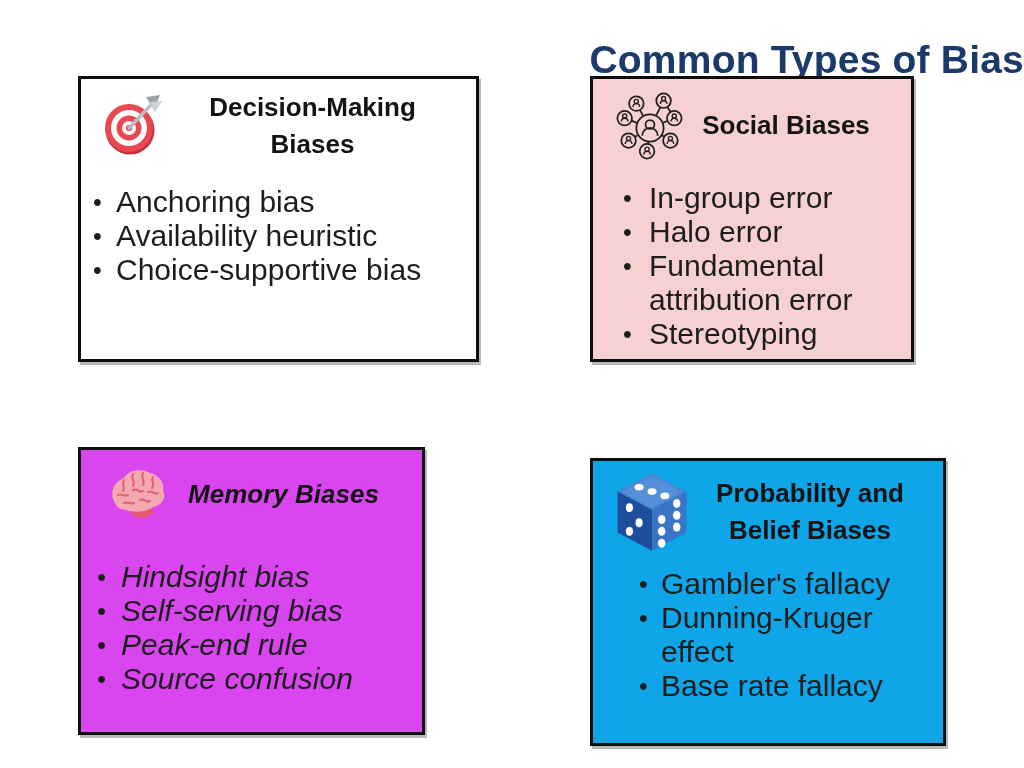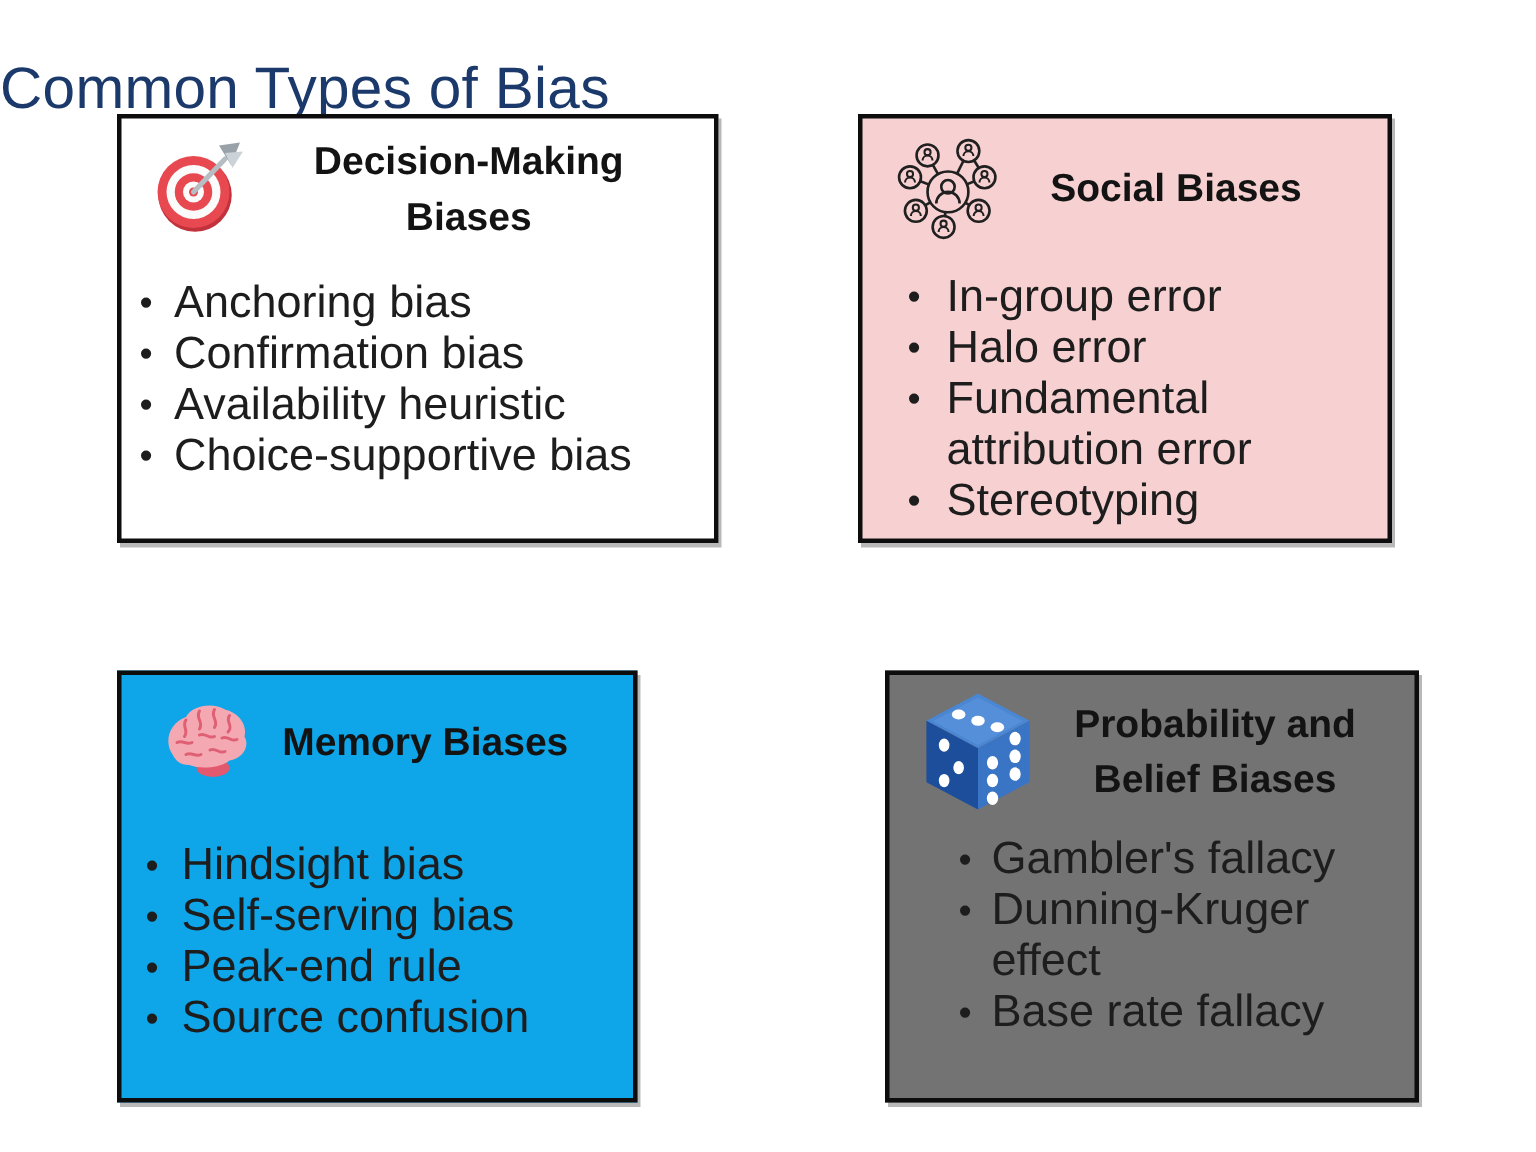--- a/index.html
+++ b/index.html
@@ -4,30 +4,30 @@
 <style>
   html,body{margin:0;padding:0}
   body{
     width:1024px;height:768px;position:relative;overflow:hidden;
     background:#ffffff;
     font-family:"Liberation Sans","DejaVu Sans",sans-serif;
     -webkit-font-smoothing:antialiased;
   }
   .page-title{
     position:absolute;left:0;top:12px;width:100%;
-    text-align:left;font-size:39px;font-weight:400;
+    text-align:right;font-size:39px;font-weight:700;
     letter-spacing:.2px;
   }
   .box{
     position:absolute;box-sizing:border-box;
     border:3px solid #0d0d0d;
     box-shadow:2px 3px 0 rgba(0,0,0,.28);
   }
   .box.tl{left:78px;top:76px;width:401px;height:286px}
-  .box.tr{left:572px;top:76px;width:356px;height:286px}
+  .box.tr{left:590px;top:76px;width:324px;height:286px}
   .box.bl{left:78px;top:447px;width:347px;height:288px}
   .box.br{left:590px;top:447px;width:356px;height:288px}
 
   .hdr{display:flex;align-items:center}
   .hdr h2{
     flex:1;margin:0;text-align:center;
     font-size:26px;line-height:37px;font-weight:700;color:#131313;
     white-space:pre-line;
   }
   .icon{flex:0 0 auto;display:block;line-height:0}
@@ -66,21 +66,20 @@
         <line x1="28" y1="35" x2="49" y2="13" stroke="#b6bec4" stroke-width="3.4" stroke-linecap="round"></line>
         <polygon points="45,4 59,2 53,17" fill="#99a2a9"></polygon>
         <polygon points="49,9 61,8 54,19" fill="#ccd3d8"></polygon>
       </svg>
     </span>
     <h2>Decision-Making
 Biases</h2>
   </div>
   <ul>
     <li>Anchoring bias</li>
-    <li>Confirmation bias</li>
     <li>Availability heuristic</li>
     <li>Choice-supportive bias</li>
   </ul>
 </section>
 
 <section class="box tr" style="background-color: rgb(247, 209, 209);">
   <div class="hdr">
     <span class="icon">
       <svg viewBox="0 0 74 74" width="72" height="72" aria-hidden="true">
         <g stroke="#202020" stroke-width="1.8">
@@ -129,21 +128,21 @@
   </div>
   <ul>
     <li>In-group error</li>
     <li>Halo error</li>
     <li>Fundamental
 attribution error</li>
     <li>Stereotyping</li>
   </ul>
 </section>
 
-<section class="box bl" style="background-color: #0ea5e9;">
+<section class="box bl" style="background-color: #d946ef; font-style: italic;">
   <div class="hdr">
     <span class="icon">
       <svg viewBox="0 0 62 56" width="62" height="56" aria-hidden="true">
         <ellipse cx="35" cy="46" rx="11" ry="6" fill="#e2586f"></ellipse>
         <path d="M8 37 C2 28 6 16 17 12 C21 4 35 2 43 7 C52 9 58 17 56 25 C60 32 54 40 46 41 C40 46 27 47 19 44 C13 44 10 41 8 37 Z" fill="#f4a9b2"></path>
         <g stroke="#df6075" stroke-width="2" fill="none" stroke-linecap="round">
           <path d="M17 14 C14 18 19 21 16 25"></path>
           <path d="M26 8 C23 13 29 15 26 20"></path>
           <path d="M36 7 C33 12 39 14 36 19"></path>
           <path d="M46 11 C43 15 49 18 45 22"></path>
@@ -158,21 +157,21 @@
     <h2>Memory Biases</h2>
   </div>
   <ul>
     <li>Hindsight bias</li>
     <li>Self-serving bias</li>
     <li>Peak-end rule</li>
     <li>Source confusion</li>
   </ul>
 </section>
 
-<section class="box br" style="background-color: #737373;">
+<section class="box br" style="background-color: #0ea5e9; margin-top: 11px;">
   <div class="hdr">
     <span class="icon">
       <svg viewBox="0 0 76 80" width="82" height="86" aria-hidden="true">
         <polygon points="38,4 70,21 38,38 6,21" fill="#4a86d2"></polygon>
         <polygon points="38,6.5 66,21.3 38,36 10,21.3" fill="#5e97de" opacity=".55"></polygon>
         <polygon points="6,21 38,38 38,76 6,59" fill="#1d4e9b"></polygon>
         <polygon points="70,21 38,38 38,76 70,59" fill="#3a74c4"></polygon>
         <g fill="#ffffff">
           <ellipse cx="26" cy="17" rx="4.2" ry="3.1"></ellipse>
           <ellipse cx="38" cy="21" rx="4.2" ry="3.1"></ellipse>

